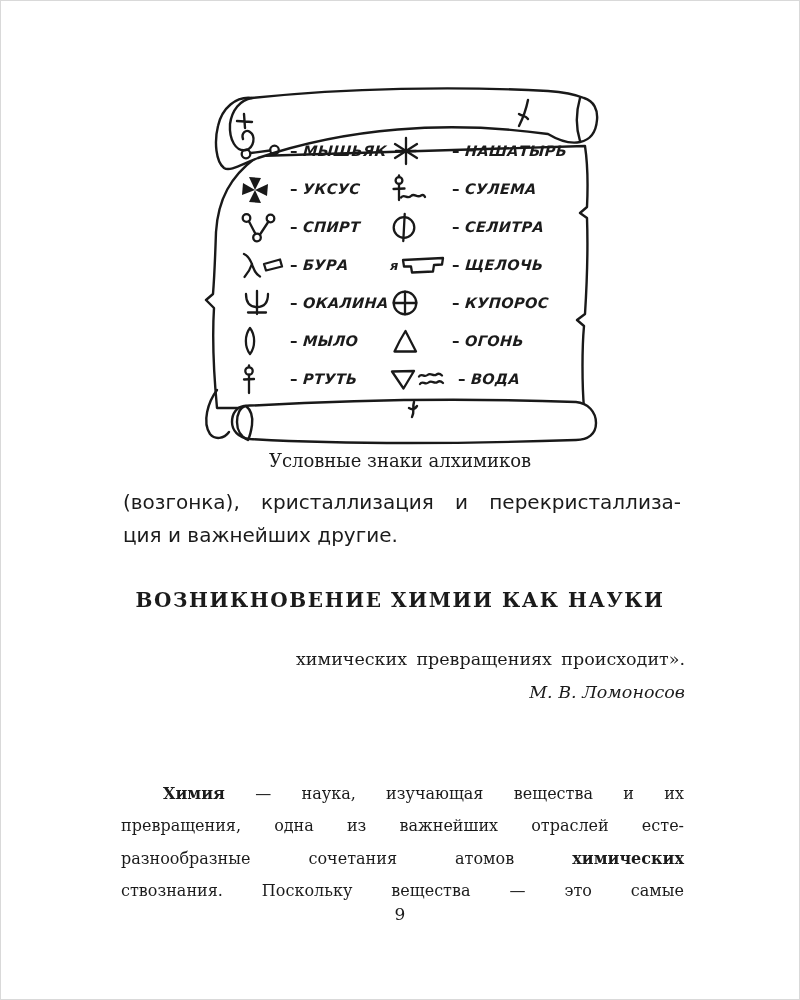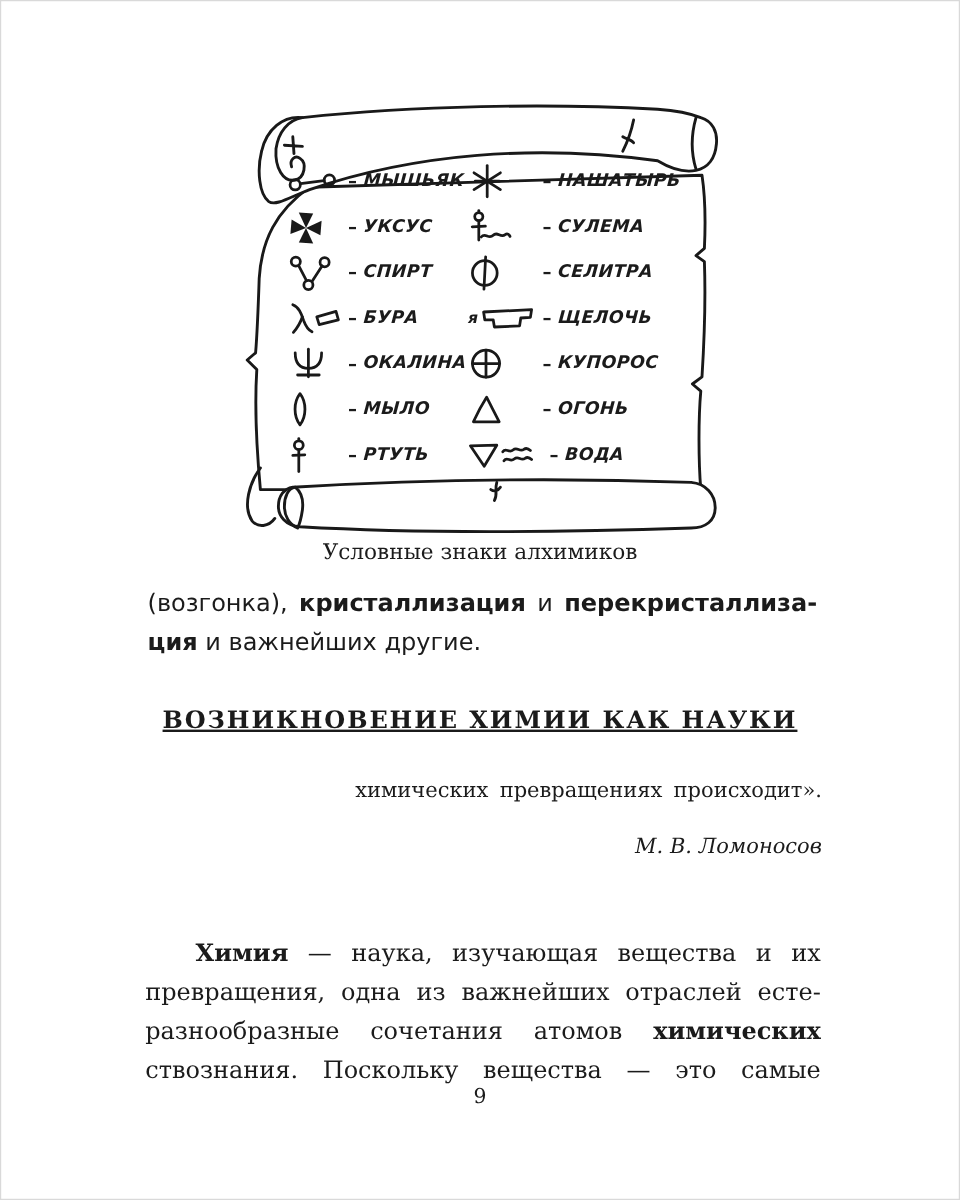--- a/index.html
+++ b/index.html
@@ -32,32 +32,32 @@
   .sym-label{font-family:"DejaVu Sans",sans-serif;font-weight:bold;font-style:italic;
     font-size:14.5px;letter-spacing:.4px;white-space:nowrap;transform:skewX(-4deg);}
 
   
   .caption{left:0;top:450px;width:800px;text-align:center;font-size:18px;}
 
   
   .intro{left:123px;top:486px;width:558px;font-family:"DejaVu Sans",sans-serif;
     font-size:20px;line-height:33px;}
   .jline{text-align:justify;text-align-last:justify;}
-  .intro b{font-weight:700;}
+  .intro b{font-weight:400;}
 
   
   .heading{left:0;top:588px;width:800px;text-align:center;font-weight:bold;
-    font-size:20px;letter-spacing:1.6px;margin:0;text-decoration:underline;}
+    font-size:20px;letter-spacing:1.6px;margin:0;}
 
   
   .epigraph{left:296px;top:646px;width:389px;font-size:17.5px;line-height:27px;}
-  .attribution{text-align:right;font-style:italic;margin-top:20px;}
-
-  
-  .bodytext{left:121px;top:778px;width:563px;font-size:20px;line-height:32.4px;}
+  .attribution{text-align:right;font-style:italic;margin-top:6px;}
+
+  
+  .bodytext{left:121px;top:778px;width:563px;font-size:16px;line-height:32.4px;}
   .bodytext .indent{display:inline-block;width:42px;}
   .bodytext b{font-weight:bold;}
 
   
   .page-number{left:0;top:904px;width:800px;text-align:center;font-size:17px;}
 </style>
 </head>
 <body>
 
 <div class="abs scroll-figure">

